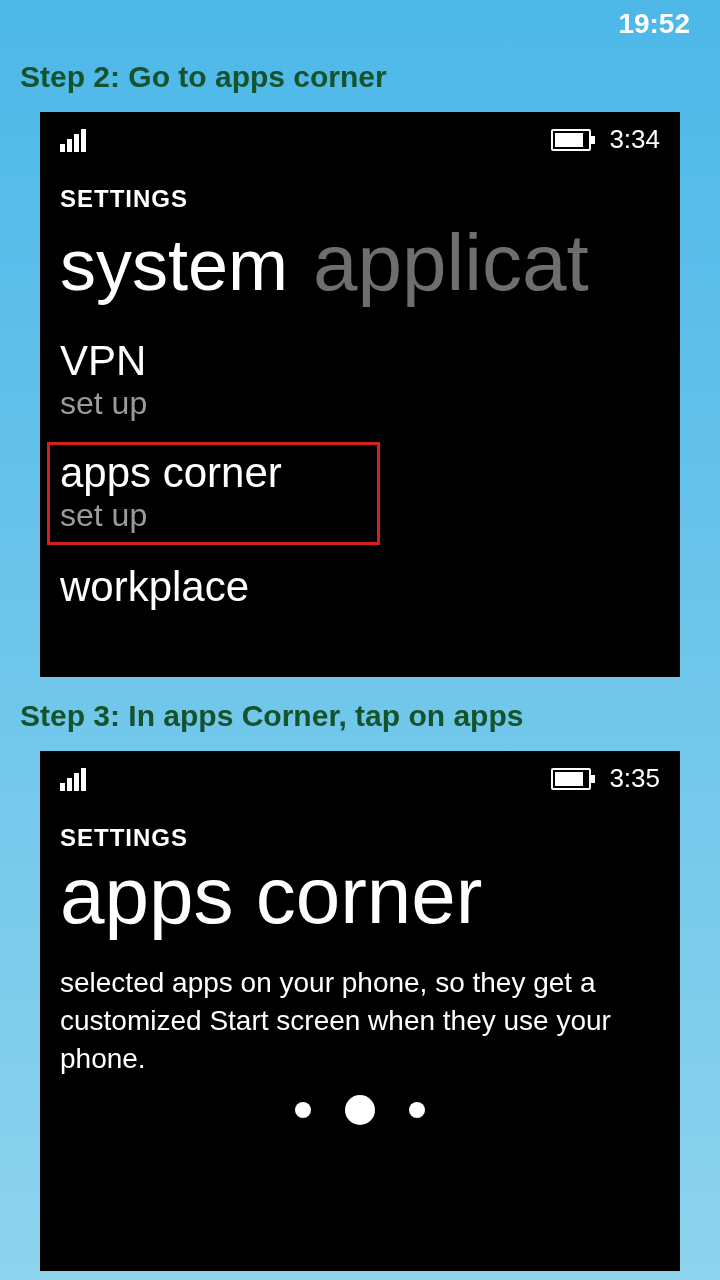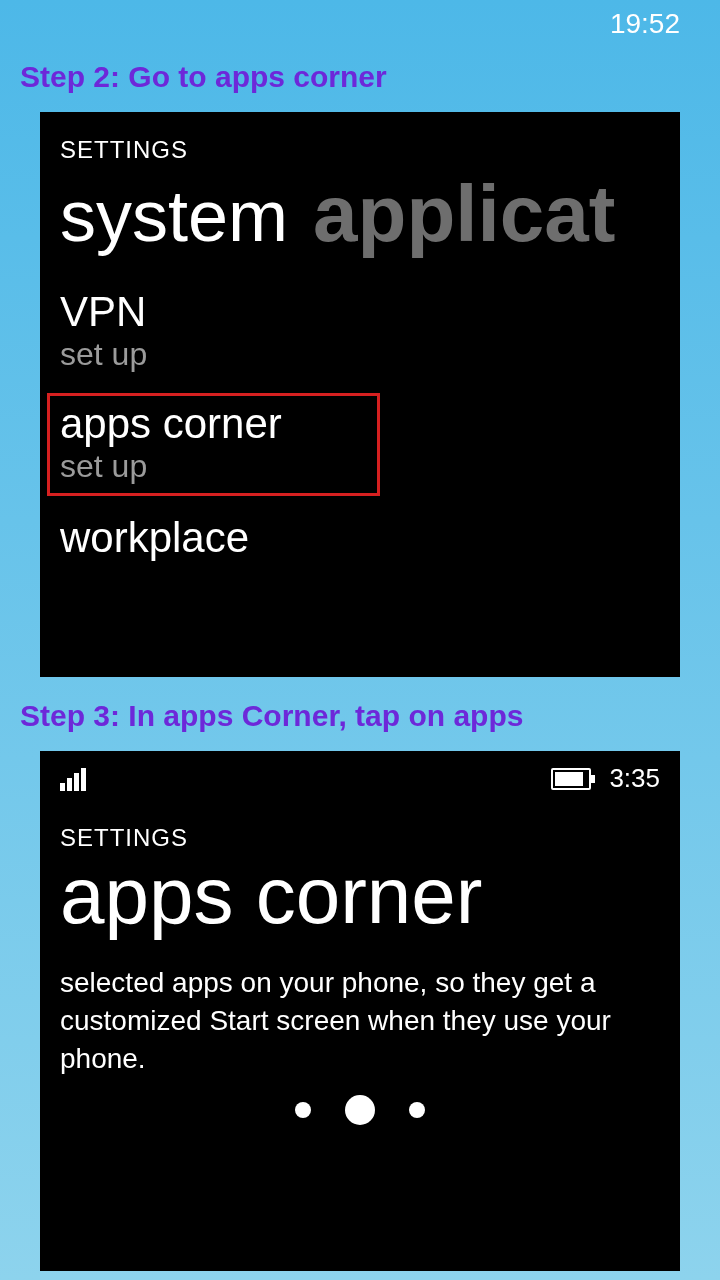--- a/index.html
+++ b/index.html
@@ -11,27 +11,27 @@
       width: 720px;
       height: 1280px;
       background: linear-gradient(to bottom, #4db8e8 0%, #8dd3ed 100%);
       font-family: 'Segoe UI', Arial, sans-serif;
       position: relative;
       overflow: hidden;
     }
     .status-time {
       position: absolute;
       top: 8px;
-      right: 40px;
+      right: 30px;
       color: #ffffff;
       font-size: 28px;
-      font-weight: 400;
+      font-weight: 700;
     }
     .step-heading {
-      color: #6d28d9;
+      color: #14532d;
       font-size: 30px;
       font-weight: 600;
       padding: 60px 20px 18px 20px;
     }
     .step-heading.step3 {
       padding-top: 22px;
     }
     .phone-screenshot {
       background: #000000;
       margin: 0 40px 0 40px;
@@ -95,41 +95,41 @@
       height: 14px;
       background: #ffffff;
     }
     .phone-time {
       font-size: 26px;
       font-weight: 300;
     }
     .settings-label {
       color: #ffffff;
       font-size: 24px;
-      font-weight: 400;
+      font-weight: 700;
       letter-spacing: 1px;
       padding: 24px 20px 4px 20px;
     }
     .tab-row {
       display: flex;
       align-items: baseline;
       padding: 0 20px;
       overflow: hidden;
       white-space: nowrap;
     }
     .tab-active {
       color: #ffffff;
       font-size: 72px;
       font-weight: 300;
       margin-right: 25px;
     }
     .tab-inactive {
       color: #6e6e6e;
       font-size: 80px;
-      font-weight: 700;
+      font-weight: 400;
     }
     .settings-list {
       padding: 30px 20px 0 20px;
     }
     .settings-item {
       margin-bottom: 20px;
     }
     .settings-item-title {
       color: #ffffff;
       font-size: 42px;
@@ -182,20 +182,32 @@
     }
   </style>
 </head>
 <body>
 
 <div class="status-time">19:52</div>
 
 <div class="step-heading">Step 2: Go to apps corner</div>
 
 <div class="phone-screenshot screenshot1">
+  <div class="phone-status-bar">
+    <div class="signal-icon">
+      <div class="signal-bar"></div>
+      <div class="signal-bar"></div>
+      <div class="signal-bar"></div>
+      <div class="signal-bar"></div>
+    </div>
+    <div class="right-status">
+      <div class="battery-icon"></div>
+      <div class="phone-time">3:34</div>
+    </div>
+  </div>
   <div class="settings-label">SETTINGS</div>
   <div class="tab-row">
     <span class="tab-active">system</span>
     <span class="tab-inactive">applicat</span>
   </div>
   <div class="settings-list">
     <div class="settings-item">
       <div class="settings-item-title">VPN</div>
       <div class="settings-item-subtitle">set up</div>
     </div>

